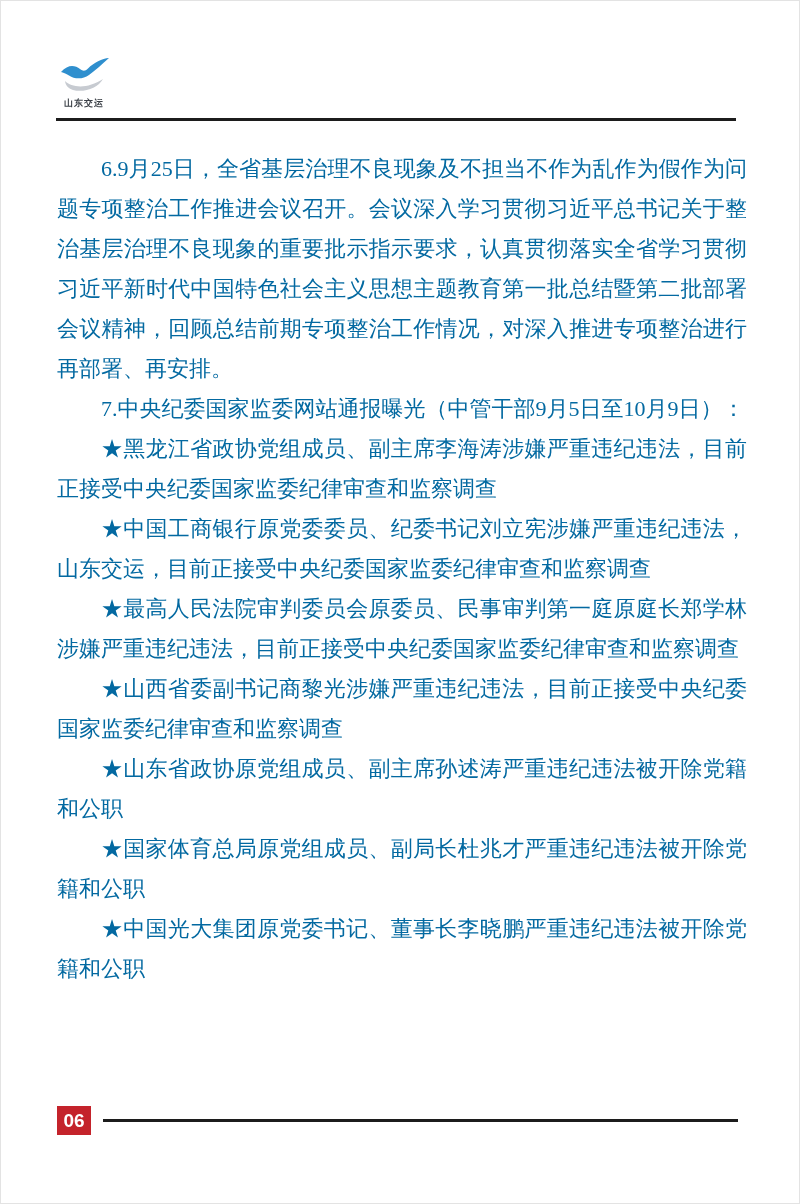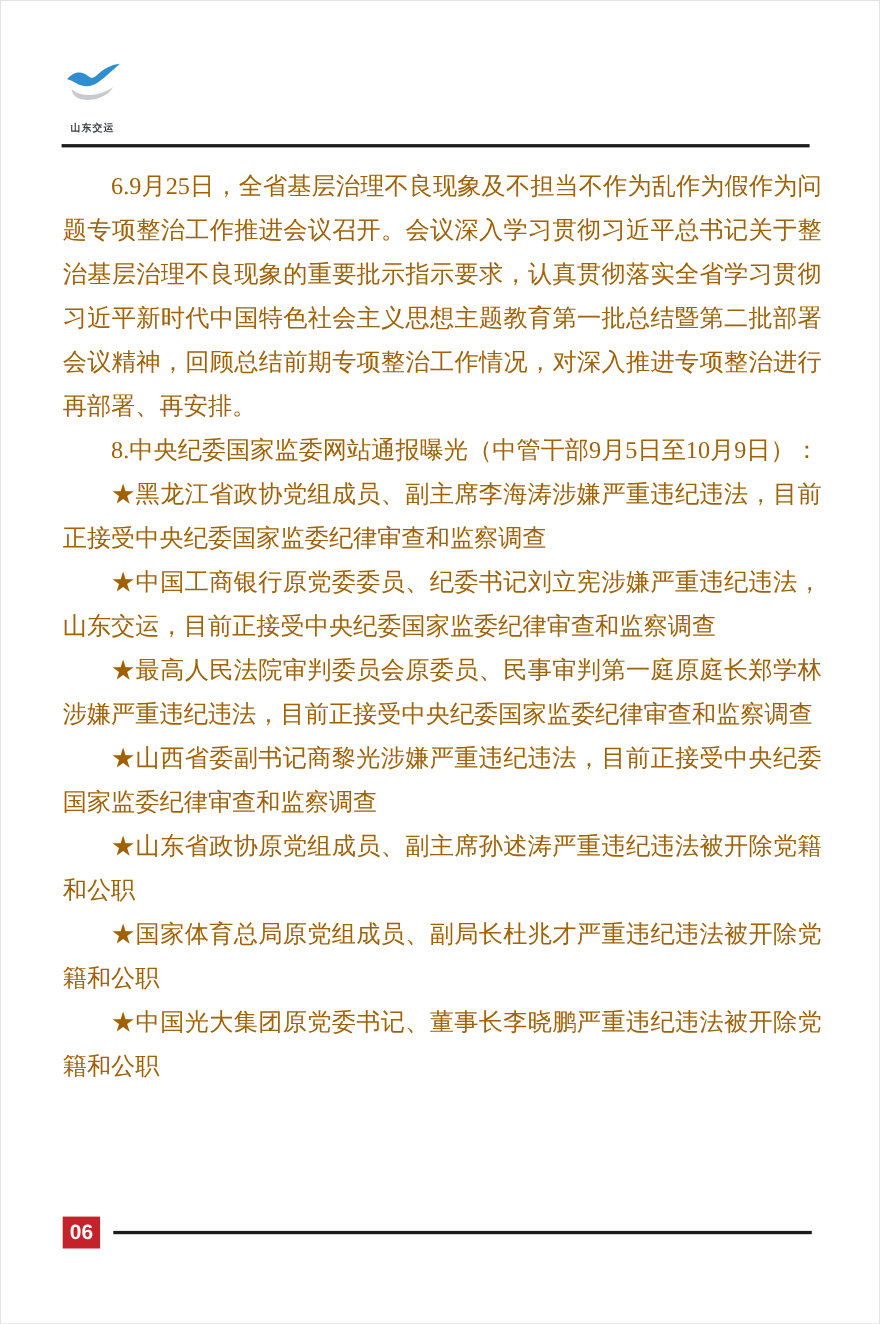--- a/index.html
+++ b/index.html
@@ -35,40 +35,40 @@
     width: 56px;
     margin-right: 10px;
   }
   .logo svg { display: block; }
   .logo-text {
     font-family: "Liberation Sans", sans-serif;
     font-size: 9px;
     font-weight: 700;
     color: #3a3f46;
     letter-spacing: 1px;
-    margin-top: 17px;
+    margin-top: 4px;
     white-space: nowrap;
   }
   .header-title {
     font-family: "Liberation Sans", sans-serif;
     font-size: 30px;
     font-weight: 900;
     color: #111111;
     letter-spacing: 1px;
     white-space: nowrap;
     padding-bottom: 4px;
   }
 
   
   .content {
     position: absolute;
     top: 148px;
     left: 56px;
     width: 690px;
-    color: #a16207;
+    color: #0369a1;
   }
   .content p {
     margin: 0;
     font-size: 22px;
     line-height: 40px;
     text-align: justify;
     text-justify: inter-ideograph;
     text-indent: 2em;
     word-break: break-all;
   }
@@ -116,21 +116,21 @@
 
           <path d="M3 17 C10 9, 17 10, 22 14 C25 16.3, 27 16.5, 30 13.5 C36 7.5, 44 3.5, 51 3 C44 9, 38 15, 31 20 C25 24.3, 17 24.5, 11 20.5 C8 18.6, 5 17.5, 3 17 Z" fill="#2f8fce"></path>
         </svg>
       </span>
       <span class="logo-text">山东交运</span>
     </div>
   </div>
 
   <div class="content">
     <p>6.9月25日，全省基层治理不良现象及不担当不作为乱作为假作为问题专项整治工作推进会议召开。会议深入学习贯彻习近平总书记关于整治基层治理不良现象的重要批示指示要求，认真贯彻落实全省学习贯彻习近平新时代中国特色社会主义思想主题教育第一批总结暨第二批部署会议精神，回顾总结前期专项整治工作情况，对深入推进专项整治进行再部署、再安排。</p>
-    <p>8.中央纪委国家监委网站通报曝光（中管干部9月5日至10月9日）：</p>
+    <p>7.中央纪委国家监委网站通报曝光（中管干部9月5日至10月9日）：</p>
     <p>★黑龙江省政协党组成员、副主席李海涛涉嫌严重违纪违法，目前正接受中央纪委国家监委纪律审查和监察调查</p>
     <p>★中国工商银行原党委委员、纪委书记刘立宪涉嫌严重违纪违法，山东交运，目前正接受中央纪委国家监委纪律审查和监察调查</p>
     <p>★最高人民法院审判委员会原委员、民事审判第一庭原庭长郑学林涉嫌严重违纪违法，目前正接受中央纪委国家监委纪律审查和监察调查</p>
     <p>★山西省委副书记商黎光涉嫌严重违纪违法，目前正接受中央纪委国家监委纪律审查和监察调查</p>
     <p>★山东省政协原党组成员、副主席孙述涛严重违纪违法被开除党籍和公职</p>
     <p>★国家体育总局原党组成员、副局长杜兆才严重违纪违法被开除党籍和公职</p>
     <p>★中国光大集团原党委书记、董事长李晓鹏严重违纪违法被开除党籍和公职</p>
   </div>
 
   <div class="footer">

